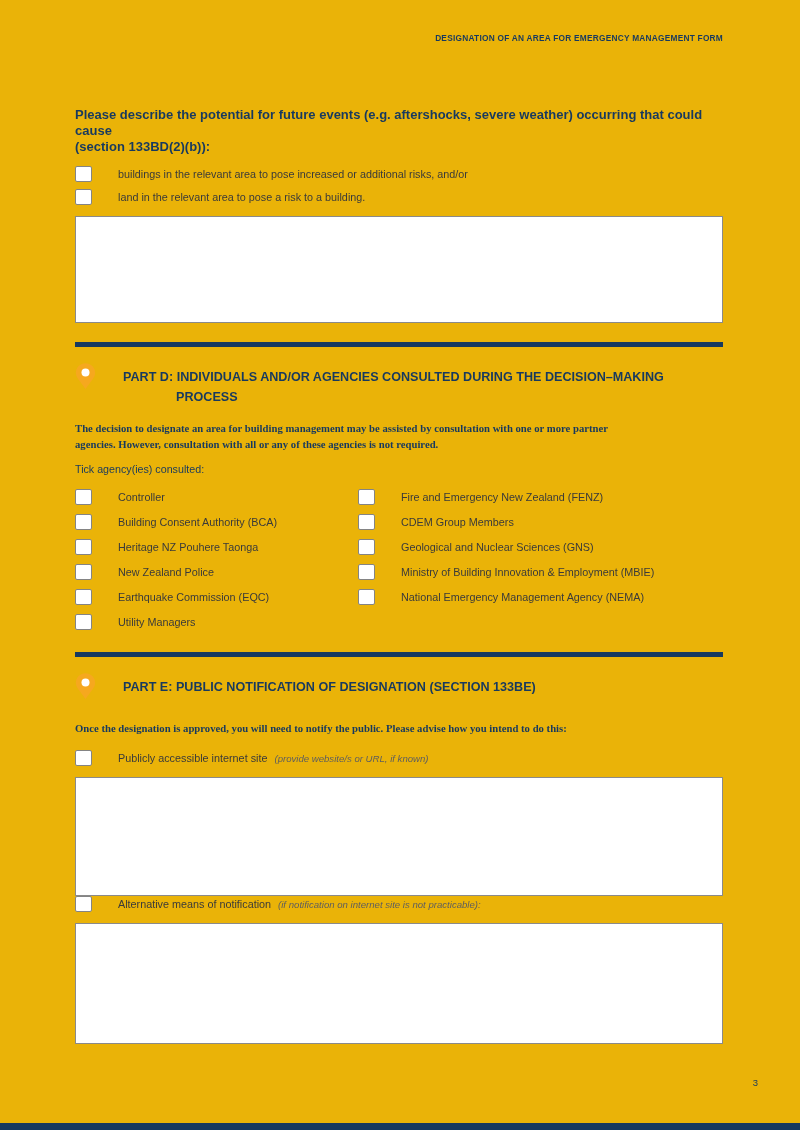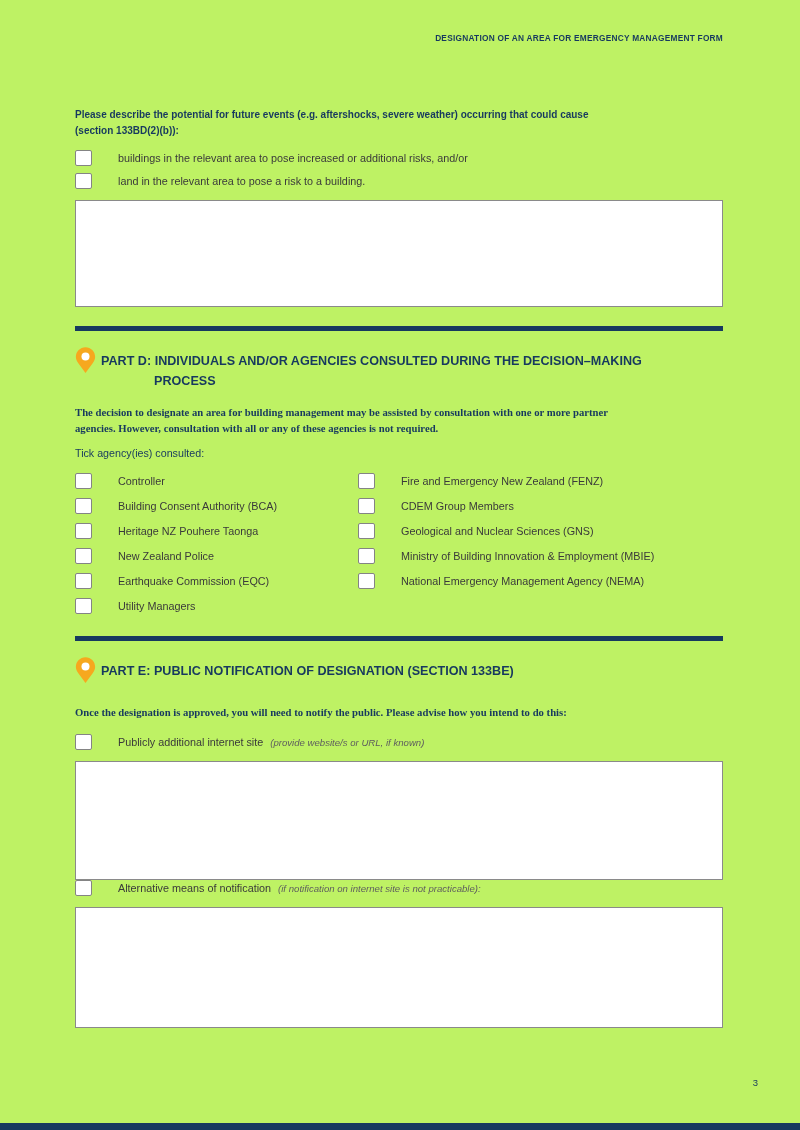--- a/index.html
+++ b/index.html
@@ -7,39 +7,39 @@
     --orange:#f6a81e;
     --text:#3a3a3a;
     --hint:#5e5e5e;
     --box-border:#8a8a8a;
   }
   *{box-sizing:border-box;}
   html,body{margin:0;padding:0;background:#ffffff;}
   .page{
     position:relative;
     width:800px;height:1130px;
-    background:#bef264;
+    background:#eab308;
     outline:1px solid #e3e3e3;
     font-family:"Liberation Sans","DejaVu Sans",sans-serif;
     overflow:hidden;
   }
   .content{padding:0 77px 0 75px;}
 
   .doc-header{
     padding-top:33px;
     text-align:right;
     font-size:8.3px;
     font-weight:700;
     letter-spacing:.25px;
     color:var(--navy);
   }
 
   .prompt{
     margin-top:64px;
-    font-size:10px;
+    font-size:13px;
     font-weight:700;
     color:var(--navy);
     line-height:16px;
     white-space:pre-line;
   }
 
   .opt-group{margin-top:10px;}
   .opt-row{
     display:flex;
     align-items:center;
@@ -80,21 +80,21 @@
     margin-top:19px;
     width:648px;height:5px;
     background:var(--navy);
   }
   .rule-2{margin-top:14px;}
 
   .part-heading{
     margin-top:15px;
     display:flex;
     align-items:flex-start;
-    gap:5px;
+    gap:27px;
   }
   .pin{flex:none;display:block;padding-top:1px;}
   .part-title{
     padding-top:5px;
     font-size:12.6px;
     font-weight:700;
     color:var(--navy);
     line-height:20px;
   }
   .tl{display:block;}
@@ -247,21 +247,21 @@
       </span>
       <div class="part-title">
         <span class="tl">PART E: PUBLIC NOTIFICATION OF DESIGNATION (SECTION 133BE)</span>
       </div>
     </div>
 
     <div class="intro">Once the designation is approved, you will need to notify the public. Please advise how you intend to do this:</div>
 
     <div class="opt-row pe-row">
       <span class="cb"></span>
-      <span class="opt-label">Publicly additional internet site</span>
+      <span class="opt-label">Publicly accessible internet site</span>
       <span class="opt-hint">(provide website/s or URL, if known)</span>
     </div>
 
     <div class="input-box box-2"></div>
 
     <div class="opt-row pe-row-2">
       <span class="cb"></span>
       <span class="opt-label">Alternative means of notification</span>
       <span class="opt-hint">(if notification on internet site is not practicable):</span>
     </div>

